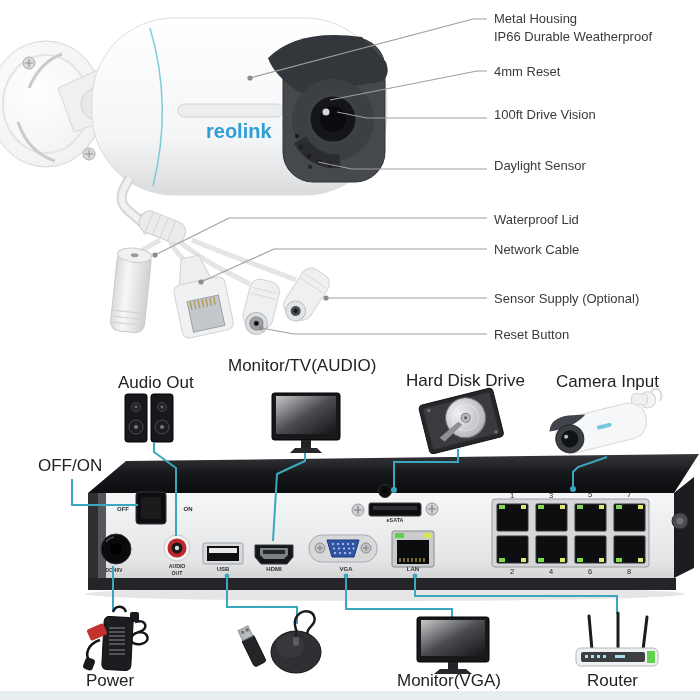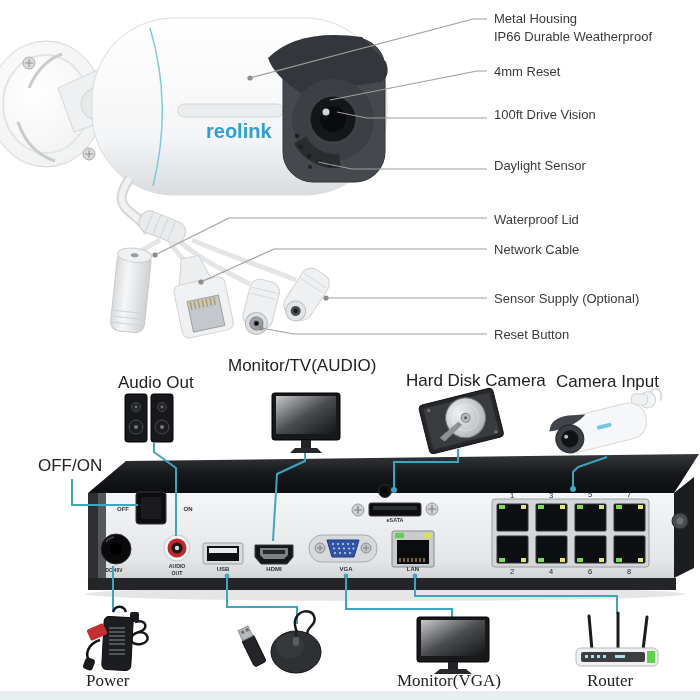--- a/index.html
+++ b/index.html
@@ -1,21 +1,21 @@
 <!DOCTYPE html>
 <html><head>
 <meta charset="utf-8">
 <style>
   html,body{margin:0;padding:0;background:#fff;}
   #scene{position:relative;width:700px;height:700px;background:#ffffff;overflow:hidden;
          font-family:"Liberation Sans",sans-serif;}
   #art{position:absolute;left:0;top:0;}
   .callout{position:absolute;left:494px;font-size:13px;line-height:18px;color:#3a3a3a;white-space:nowrap;}
   .mid-label{position:absolute;font-size:17px;color:#222;white-space:nowrap;}
-  .bot-label{position:absolute;font-size:17px;color:#222;white-space:nowrap;font-family:Liberation Serif, serif;}
+  .bot-label{position:absolute;font-size:17px;color:#222;white-space:nowrap;}
   .footer-strip{position:absolute;left:0;top:691px;width:700px;height:9px;background:#e8edf0;}
   svg text{font-family:"Liberation Sans",sans-serif;}
   .panel-label{font-weight:bold;fill:#2e2f31;}
 </style>
 </head>
 <body>
 
 <div id="scene">
 
 <svg id="art" width="700" height="700" viewBox="0 0 700 700">
@@ -424,21 +424,21 @@
   </div>
   <div class="callout" style="top:290px">
     <div>Sensor Supply (Optional)</div>
   </div>
   <div class="callout" style="top:326px">
     <div>Reset Button</div>
   </div>
 
   <div class="mid-label" style="left:118px;top:373px">Audio Out</div>
   <div class="mid-label" style="left:228px;top:356px">Monitor/TV(AUDIO)</div>
-  <div class="mid-label" style="left:406px;top:371px">Hard Disk Camera</div>
+  <div class="mid-label" style="left:406px;top:371px">Hard Disk Drive</div>
   <div class="mid-label" style="left:556px;top:372px">Camera Input</div>
   <div class="mid-label" style="left:38px;top:456px">OFF/ON</div>
 
   <div class="bot-label" style="left:86px;top:671px">Power</div>
   <div class="bot-label" style="left:397px;top:671px">Monitor(VGA)</div>
   <div class="bot-label" style="left:587px;top:671px">Router</div>
 
   <div class="footer-strip"></div>
 </div>
 

